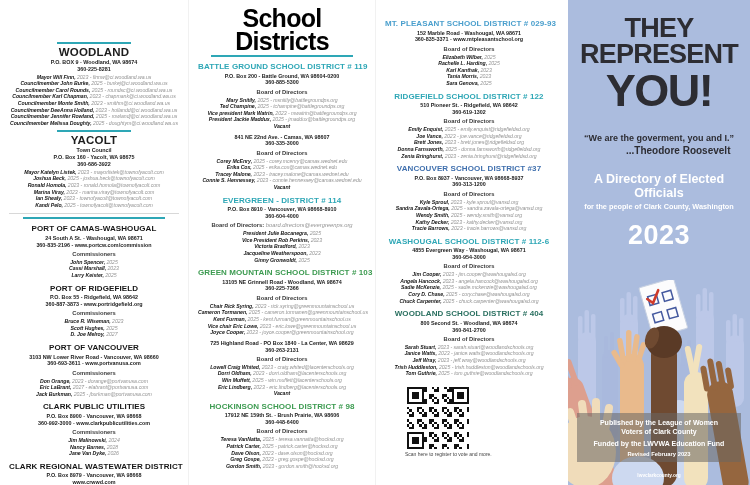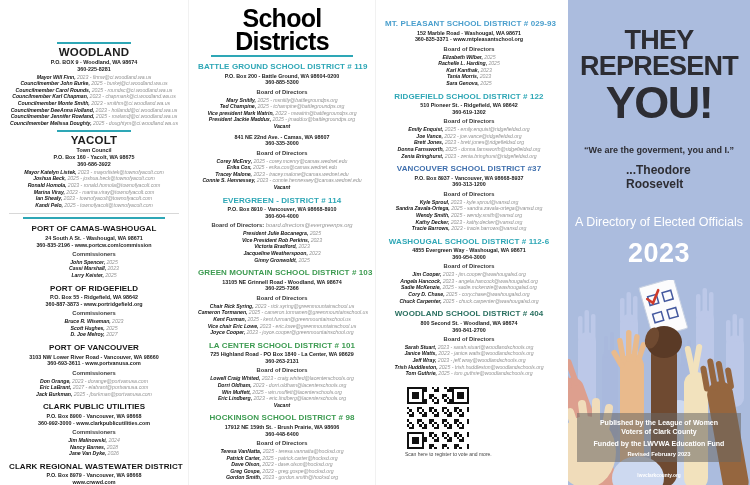--- a/index.html
+++ b/index.html
@@ -37,26 +37,26 @@
   .m-name{color:#161616;font-weight:700;}
   .m-rest{color:#949494;font-weight:400;font-style:italic;}
 
   
   .qr-wrap{margin:10px 0 0 20px;text-align:center;width:66px;}
   .qr-svg{width:62px;height:62px;display:block;margin:0 auto;}
   .qr-caption{font-size:5px;color:#444;margin-top:2px;white-space:nowrap;}
 
   
   .cover{background:var(--cover_bg,#abbcde);}
-  .cover-top{padding-top:27px;text-align:center;position:relative;z-index:3;}
+  .cover-top{padding-top:15px;text-align:center;position:relative;z-index:3;}
   .they{font-size:27px;font-weight:900;line-height:26px;letter-spacing:-0.8px;}
   .you{font-size:45px;font-weight:900;line-height:48px;letter-spacing:-1.5px;}
   .quote{margin-top:18px;font-size:9px;font-weight:700;line-height:11px;}
-  .attrib{font-size:12px;font-weight:700;margin-top:7px;padding-left:58px;text-align:left;}
-  .dir-title{margin-top:24px;color:#fff;font-size:12.5px;font-weight:400;line-height:14px;}
+  .attrib{font-size:10px;font-weight:700;margin-top:1px;padding-left:58px;text-align:left;}
+  .dir-title{margin-top:16px;color:#fff;font-size:12.5px;font-weight:700;line-height:14px;}
   .dir-sub{color:#fff;font-size:7.3px;font-weight:700;margin-top:2px;}
   .year{color:#fff;font-size:27px;font-weight:700;margin-top:9px;letter-spacing:0.5px;}
   .hands{position:absolute;left:0;bottom:0;width:182px;height:205px;z-index:1;}
   .pub{
     position:absolute;left:9px;right:9px;bottom:23px;z-index:4;
     background:rgba(105,102,99,0.55);text-align:center;color:#fff;padding:5px 2px 4px;
   }
   .pub-l{font-size:7px;font-weight:700;line-height:9px;}
   .pub-m{font-size:7px;font-weight:700;line-height:9px;margin-top:3px;}
   .pub-s{font-size:5.8px;font-weight:700;line-height:8px;margin-top:2px;}
@@ -206,21 +206,20 @@
           <div class="roster"><span class="roster-b">Board of Directors</span></div>
           <div class="members">
             <div class="member"><span class="m-name">Chair Rick Syring,</span><span class="m-rest"> 2023 - rick.syring@greenmountainschool.us</span></div>
             <div class="member"><span class="m-name">Cameron Tormanen,</span><span class="m-rest"> 2025 - cameron.tormanen@greenmountainschool.us</span></div>
             <div class="member"><span class="m-name">Kent Furman,</span><span class="m-rest"> 2025 - kent.furman@greenmountainschool.us</span></div>
             <div class="member"><span class="m-name">Vice chair Eric Lowe,</span><span class="m-rest"> 2023 - eric.lowe@greenmountainschool.us</span></div>
             <div class="member"><span class="m-name">Joyce Cooper,</span><span class="m-rest"> 2023 - joyce.cooper@greenmountainschool.org</span></div>
           </div>
         </section>
         <section class="district">
-          <h3 class="district-title" style="color: rgb(61, 155, 81);">LA CENTER SCHOOL DISTRICT # 101</h3>
           <div class="addr">725 Highland Road - PO Box 1840 - La Center, WA 98629</div>
           <div class="addr">360-263-2131</div>
           <div class="roster"><span class="roster-b">Board of Directors</span></div>
           <div class="members">
             <div class="member"><span class="m-name">Lowell Craig Whited,</span><span class="m-rest"> 2023 - craig.whited@lacenterschools.org</span></div>
             <div class="member"><span class="m-name">Dorri Oldham,</span><span class="m-rest"> 2023 - dorri.oldham@lacenterschools.org</span></div>
             <div class="member"><span class="m-name">Win Muffett,</span><span class="m-rest"> 2025 - win.muffett@lacenterschools.org</span></div>
             <div class="member"><span class="m-name">Eric Lindberg,</span><span class="m-rest"> 2023 - eric.lindberg@lacenterschools.org</span></div>
             <div class="member"><span class="m-name">Vacant</span></div>
           </div>
@@ -561,20 +560,21 @@
       <ellipse cx="70" cy="198" rx="26" ry="22" fill="#cdd9f0"></ellipse>
     </svg>
 
     <div class="cover-top">
       <div class="they">THEY</div>
       <div class="they">REPRESENT</div>
       <div class="you">YOU!</div>
       <div class="quote">“We are the goverment, you and I.”</div>
       <div class="attrib">...Theodore Roosevelt</div>
       <div class="dir-title">A Directory of Elected Officials</div>
+      <div class="dir-sub">for the people of Clark County, Washington</div>
       <div class="year">2023</div>
     </div>
 
     <div class="pub">
       <div class="pub-l">Published by the League of Women</div>
       <div class="pub-l">Voters of Clark County</div>
       <div class="pub-m">Funded by the LWVWA Education Fund</div>
       <div class="pub-s">Revised February 2023</div>
     </div>
     <div class="site">lwvclarkcounty.org</div>

